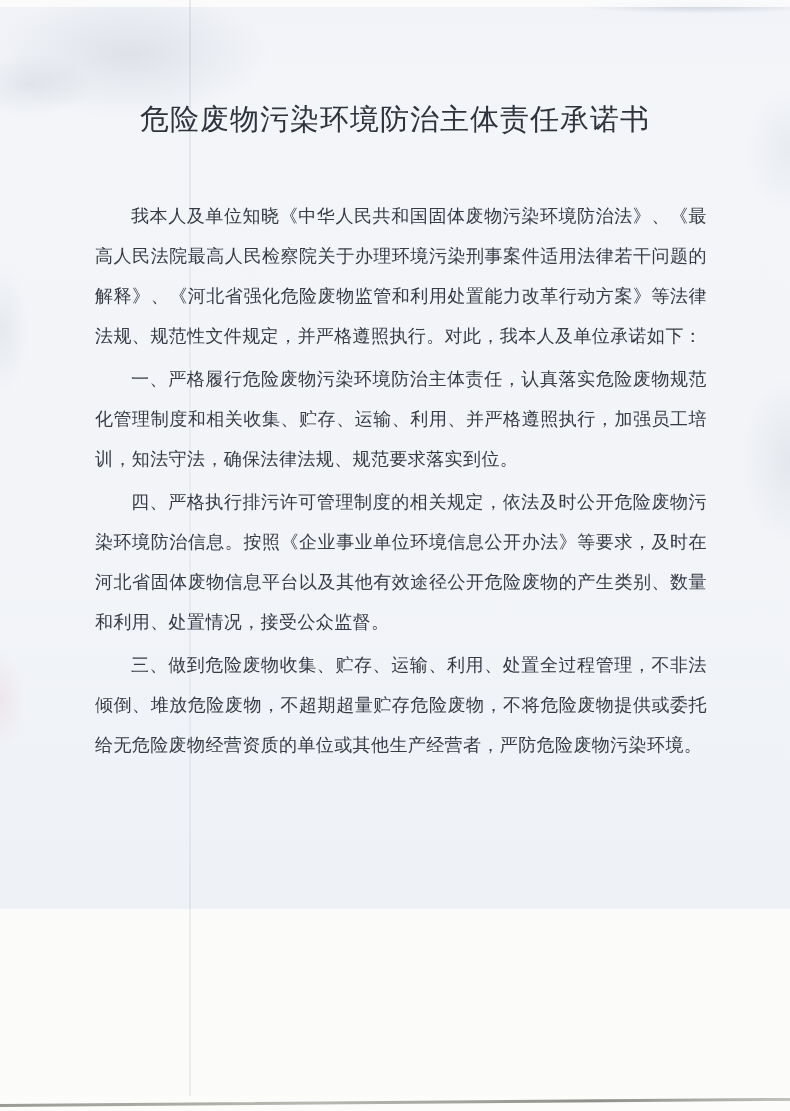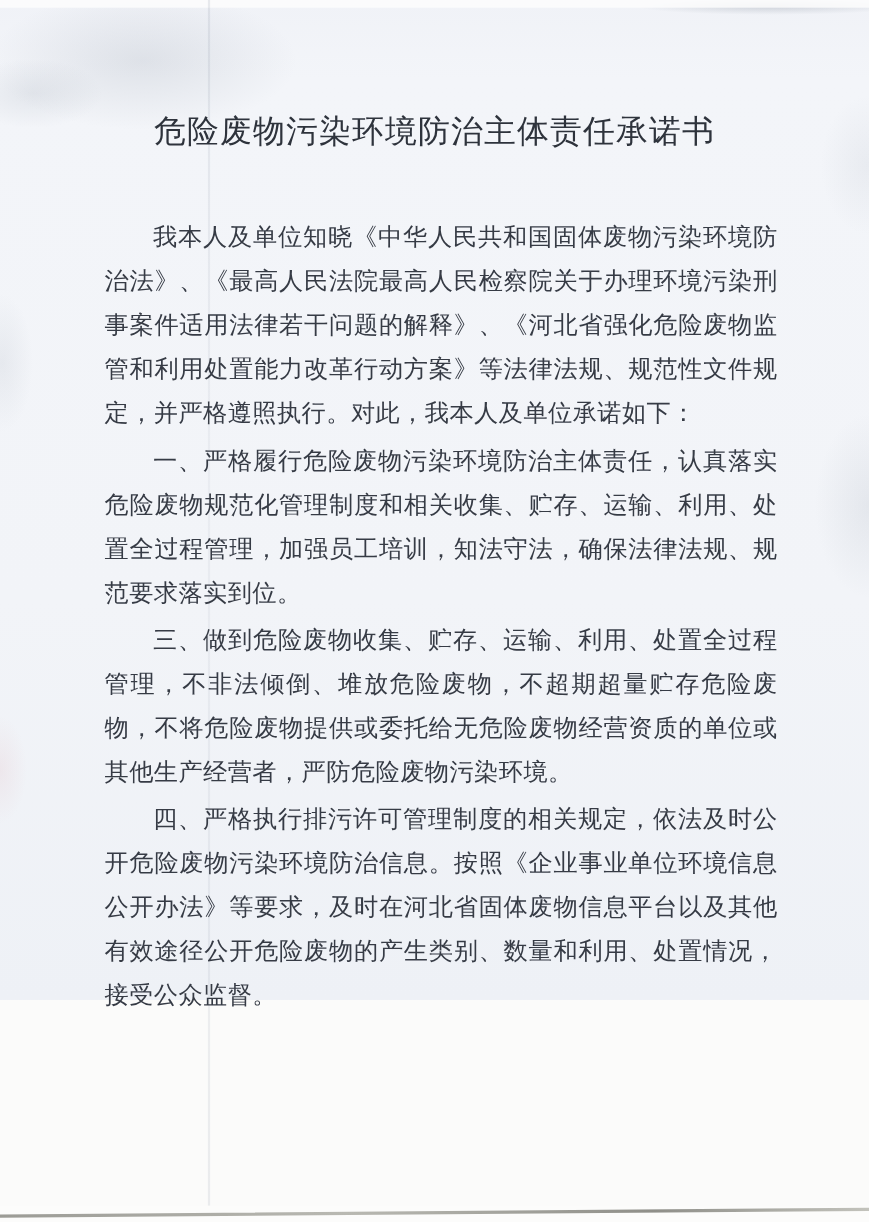--- a/index.html
+++ b/index.html
@@ -79,21 +79,21 @@
   .doc-title {
     margin: 100px 0 0 0;
     text-align: center;
     font-size: 29px;
     font-weight: 500;
     letter-spacing: 1px;
     color: #2e333c;
   }
   .doc-body {
     margin: 56px 83px 0 95px; 
-    font-size: 22px;
+    font-size: 18px;
     line-height: 40px;
     text-align: justify;
     letter-spacing: 0.4px;
   }
   .doc-body p {
     margin: 0;
     text-indent: 2em;
   }
   .doc-body p + p {
     margin-top: 3px;
@@ -104,21 +104,21 @@
 
 <div class="page">
   <div class="top-edge"></div>
   <div class="fold-line"></div>
 
   <div class="content">
     <h1 class="doc-title">危险废物污染环境防治主体责任承诺书</h1>
 
     <div class="doc-body">
       <p>我本人及单位知晓《中华人民共和国固体废物污染环境防治法》、《最高人民法院最高人民检察院关于办理环境污染刑事案件适用法律若干问题的解释》、《河北省强化危险废物监管和利用处置能力改革行动方案》等法律法规、规范性文件规定，并严格遵照执行。对此，我本人及单位承诺如下：</p>
-      <p>一、严格履行危险废物污染环境防治主体责任，认真落实危险废物规范化管理制度和相关收集、贮存、运输、利用、处置全过程管理，加强员工培训，知法守法，确保法律法规、规范要求落实到位。</p>
+      <p>一、严格履行危险废物污染环境防治主体责任，认真落实危险废物规范化管理制度和相关收集、贮存、运输、利用、并严格遵照执行，加强员工培训，知法守法，确保法律法规、规范要求落实到位。</p>
+      <p>四、严格执行排污许可管理制度的相关规定，依法及时公开危险废物污染环境防治信息。按照《企业事业单位环境信息公开办法》等要求，及时在河北省固体废物信息平台以及其他有效途径公开危险废物的产生类别、数量和利用、处置情况，接受公众监督。</p>
       <p>三、做到危险废物收集、贮存、运输、利用、处置全过程管理，不非法倾倒、堆放危险废物，不超期超量贮存危险废物，不将危险废物提供或委托给无危险废物经营资质的单位或其他生产经营者，严防危险废物污染环境。</p>
-      <p>四、严格执行排污许可管理制度的相关规定，依法及时公开危险废物污染环境防治信息。按照《企业事业单位环境信息公开办法》等要求，及时在河北省固体废物信息平台以及其他有效途径公开危险废物的产生类别、数量和利用、处置情况，接受公众监督。</p>
     </div>
   </div>
 </div>
 
 <div class="bottom-strip"></div>
 <div class="bottom-edge-line"></div>
 
 </body></html>

